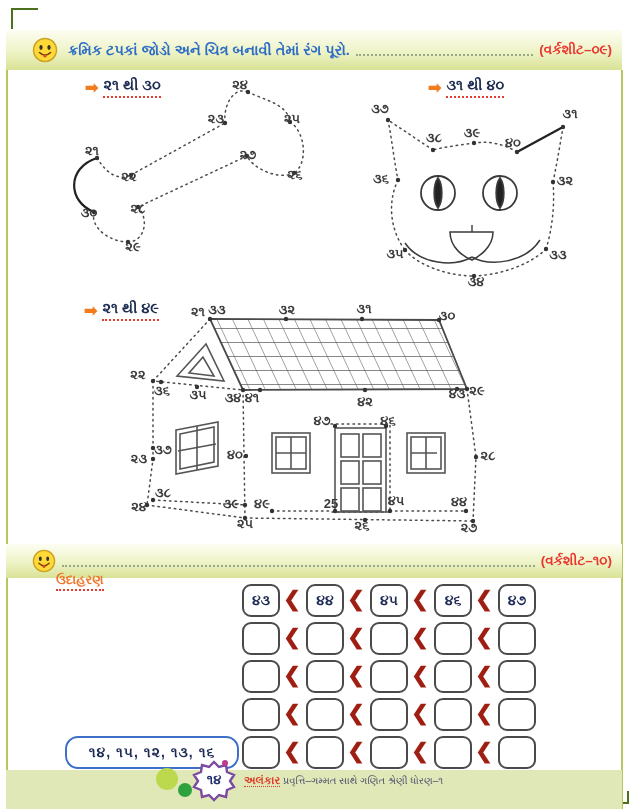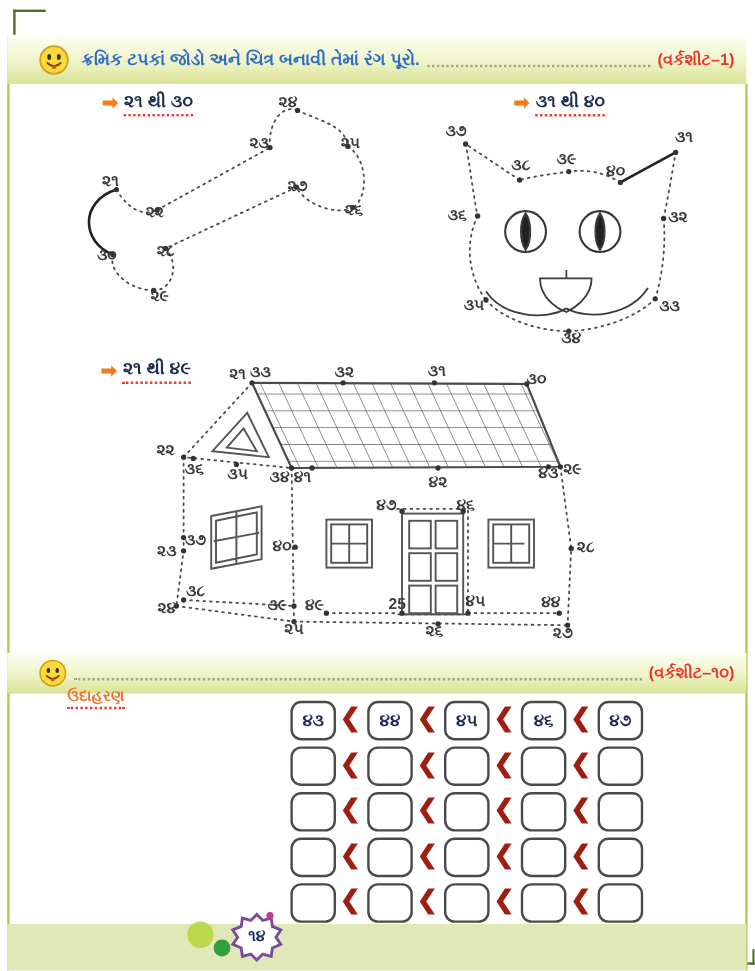--- a/index.html
+++ b/index.html
@@ -61,21 +61,21 @@
   <div class="band" style="top:30px">
     <svg class="smiley" width="26" height="26" viewBox="0 0 26 26">
       <circle cx="13" cy="13" r="11.5" fill="#ffd935" stroke="#c9a227" stroke-width="1.5"></circle>
       <ellipse cx="9" cy="10.5" rx="1.6" ry="2.4" fill="#333"></ellipse>
       <ellipse cx="17" cy="10.5" rx="1.6" ry="2.4" fill="#333"></ellipse>
       <path d="M7.5,15.5 Q13,21 18.5,15.5" fill="none" stroke="#7a3b0e" stroke-width="1.6" stroke-linecap="round"></path>
       <circle cx="13" cy="19" r="1.6" fill="#d24a2a"></circle>
     </svg>
     <span class="title">ક્રમિક ટપકાં જોડો અને ચિત્ર બનાવી તેમાં રંગ પૂરો.</span>
     <span class="leader"></span>
-    <span class="tag">(વર્કશીટ–1)</span>
+    <span class="tag">(વર્કશીટ–૦૯)</span>
   </div>
 
   <div class="range-head" style="left:85px;top:77px">
     <span class="arrow">➡</span>
     <span class="range">૨૧ થી ૩૦</span>
   </div>
   <svg class="puzzle" style="left:40px;top:70px" width="290" height="205" viewBox="0 0 290 205">
     <g fill="none" stroke="#4a4a4a" stroke-width="1.5" stroke-dasharray="1.5 4" stroke-linecap="round">
       <path d="M57,88 C68,106 80,110 91,105"></path>
       <path d="M91,105 L185,53"></path>
@@ -335,20 +335,21 @@
     <span class="lt" style="left:280px">❮</span>
     <div class="ans-box" style="left:306px"></div>
     <span class="lt" style="left:344px">❮</span>
     <div class="ans-box" style="left:370px"></div>
     <span class="lt" style="left:408px">❮</span>
     <div class="ans-box" style="left:434px"></div>
     <span class="lt" style="left:472px">❮</span>
     <div class="ans-box" style="left:498px"></div>
   </div>
   <div class="ord-row" style="top:736px">
+    <div class="given-box" style="border-color: rgb(61, 111, 200);">૧૪, ૧૫, ૧૨, ૧૩, ૧૬</div>
     <div class="ans-box" style="left:242px"></div>
     <span class="lt" style="left:280px">❮</span>
     <div class="ans-box" style="left:306px"></div>
     <span class="lt" style="left:344px">❮</span>
     <div class="ans-box" style="left:370px"></div>
     <span class="lt" style="left:408px">❮</span>
     <div class="ans-box" style="left:434px"></div>
     <span class="lt" style="left:472px">❮</span>
     <div class="ans-box" style="left:498px"></div>
   </div>
@@ -356,14 +357,18 @@
   <div class="footer-band"></div>
   <div class="f-circle" style="left:156px;top:768px;width:22px;height:22px;background:#bcd94d"></div>
   <div class="f-circle" style="left:178px;top:783px;width:14px;height:14px;background:#2ea23e"></div>
   <div class="badge-wrap">
     <svg width="44" height="44" viewBox="0 0 44 44">
       <polygon points="22,3 27,8 34,6 35,13 42,16 38,22 42,28 35,31 34,38 27,36 22,41 17,36 10,38 9,31 2,28 6,22 2,16 9,13 10,6 17,8" fill="#fff" stroke="#7a4ba0" stroke-width="2.4"></polygon>
       <circle cx="33" cy="4" r="3" fill="#c03a92"></circle>
     </svg>
     <span class="badge-num">૧૪</span>
   </div>
+  <div class="credit">
+    <span class="pub">અલંકાર</span>
+    <span>પ્રવૃત્તિ–ગમ્મત સાથે ગણિત શ્રેણી ધોરણ–૧</span>
+  </div>
 
 </div>
 
 </body></html>

